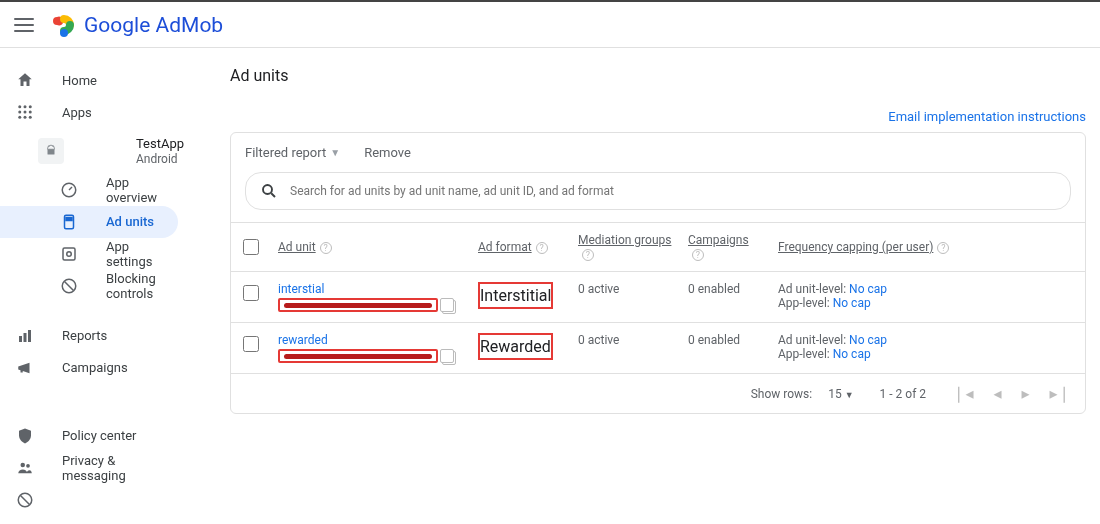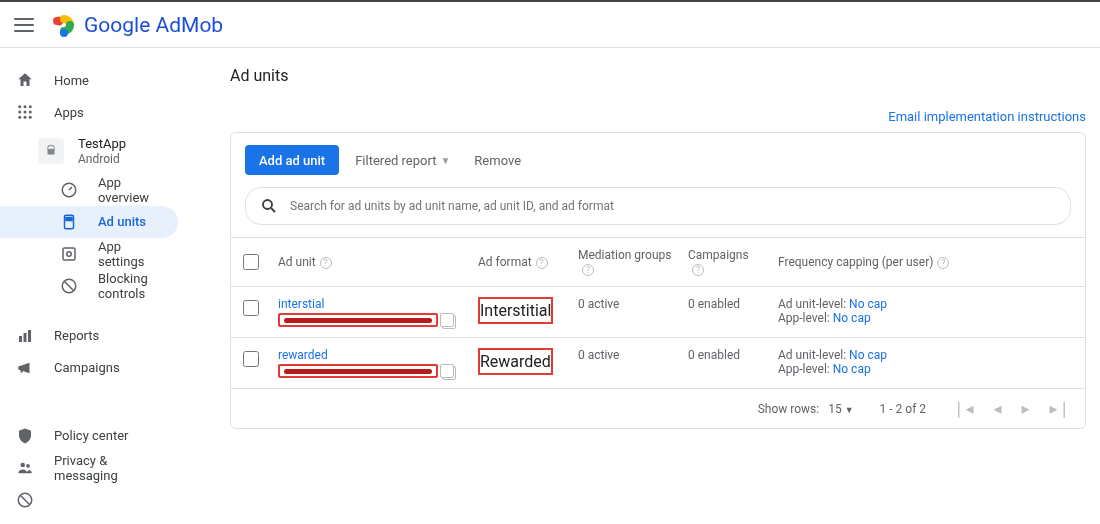--- a/index.html
+++ b/index.html
@@ -15,43 +15,43 @@
   body{width:1100px;height:524px;overflow:hidden;}
   .topbar{height:2px;background:#444;}
   header{display:flex;align-items:center;height:46px;padding:0 14px;border-bottom:1px solid var(--border);}
   .hamburger{width:20px;height:20px;display:flex;flex-direction:column;justify-content:center;gap:4px;margin-right:18px;cursor:pointer;}
   .hamburger span{height:2px;background:#5f6368;border-radius:1px;}
   .logo-wrap{display:flex;align-items:center;gap:8px;}
   .logo-svg{width:24px;height:24px;}
   .product{font-size:21px;color:#1d4ed8;letter-spacing:0;}
   .layout{display:flex;height:calc(524px - 48px);}
   nav{width:200px;flex:0 0 200px;padding-top:16px;}
-  .nav-item{display:flex;align-items:center;height:32px;padding:0 16px;gap:20px;font-size:13px;color:#3c4043;cursor:pointer;border-radius:0 16px 16px 0;margin-right:22px;}
+  .nav-item{display:flex;align-items:center;height:32px;padding:0 16px;gap:28px;font-size:13px;color:#3c4043;cursor:pointer;border-radius:0 16px 16px 0;margin-right:22px;}
   .nav-item.child{padding-left:60px;}
   .nav-item.active{background:var(--blue-light);color:#1967d2;font-weight:500;}
   .nav-item.active .nav-icon{color:#1967d2;}
   .nav-icon{width:18px;height:18px;color:#5f6368;display:flex;align-items:center;justify-content:center;}
   .nav-sep{height:18px;}
-  .app-block{display:flex;align-items:center;gap:14px;padding:4px 16px 4px 38px;margin:4px 0;}
+  .app-block{display:flex;align-items:center;gap:14px;padding:4px 16px 4px 38px;margin:4px 0;justify-content:space-between;}
   .app-chip{width:26px;height:26px;background:#f1f3f4;border-radius:4px;display:flex;align-items:center;justify-content:center;}
   .app-meta{display:flex;flex-direction:column;line-height:1.2;}
   .app-meta .p{font-size:12px;color:#5f6368;}
   main{flex:1;padding:18px 14px 0 230px;position:relative;}
   .page-title{font-size:16px;font-weight:400;color:#202124;margin:0 0 24px 0;}
   .top-actions{text-align:right;margin-bottom:8px;}
   .email-link{color:var(--blue);font-size:13px;cursor:pointer;}
   .card{border:1px solid var(--border);border-radius:6px;background:#fff;}
   .toolbar{display:flex;align-items:center;gap:16px;padding:12px 14px 12px 14px;}
   .btn{height:30px;padding:0 14px;border:none;border-radius:4px;background:var(--blue);color:#fff;font-size:13px;font-weight:500;cursor:pointer;}
   .tb-link{color:#5f6368;font-size:13px;display:flex;align-items:center;gap:4px;cursor:pointer;}
   .tb-link.remove{margin-left:8px;}
   .search{margin:0 14px 12px 14px;border:1px solid var(--border);border-radius:16px;height:38px;display:flex;align-items:center;padding:0 14px;gap:10px;}
   .search input{border:none;outline:none;flex:1;font-size:12px;color:#5f6368;}
   table{width:100%;border-collapse:collapse;}
-  th{font-size:12px;color:#5f6368;text-align:left;font-weight:400;padding:10px 8px;border-top:1px solid var(--border);border-bottom:1px solid var(--border);}
+  th{font-size:12px;color:#5f6368;text-align:left;font-weight:400;padding:10px 8px;border-top:1px solid var(--border);border-bottom:1px solid var(--border);text-decoration:underline;}
   th .help{border:1px solid #bdbdbd;color:#bdbdbd;border-radius:50%;width:12px;height:12px;display:inline-flex;align-items:center;justify-content:center;font-size:9px;margin-left:4px;}
   td{font-size:12px;color:#5f6368;padding:10px 8px;border-bottom:1px solid var(--border);vertical-align:top;}
   td.cb,th.cb{width:36px;text-align:center;}
   input[type=checkbox]{width:16px;height:16px;accent-color:#5f6368;}
   .unit-name{color:var(--blue);cursor:pointer;}
   .redact{margin-top:2px;height:14px;border:2px solid var(--red);border-radius:2px;display:flex;align-items:center;}
   .redact::before{content:"";display:block;height:5px;background:#b71c1c;border-radius:3px;width:95%;margin:0 auto;}
   .copy{width:14px;height:14px;border:1px solid #bbb;border-radius:2px;display:inline-block;margin-left:4px;position:relative;top:3px;}
   .copy::after{content:"";position:absolute;top:-3px;left:-3px;width:12px;height:12px;border:1px solid #bbb;border-radius:2px;background:#fff;}
   .fmt-box{border:2px solid var(--red);padding:2px 0;color:#202124;font-size:16px;display:inline-block;}
@@ -221,21 +221,20 @@
 
   <main>
     <div style="padding:18px 14px 0 30px;">
       <h2 class="page-title">Ad units</h2>
       <div class="top-actions">
         <span class="email-link">Email implementation instructions</span>
       </div>
 
       <div class="card">
         <div class="toolbar">
-          <button class="btn">Add ad unit</button>
           <span class="tb-link">
             <span>Filtered report</span>
             <span style="font-size:10px;color:#9aa0a6;">▼</span>
           </span>
           <span class="tb-link remove">Remove</span>
         </div>
 
         <div class="search">
           <span>
             <svg width="18" height="18" viewBox="0 0 24 24" fill="none" stroke="#3c4043" stroke-width="2.5">
@@ -291,21 +290,21 @@
       <div><span>Ad unit-level:</span> <span class="cap-link">No cap</span></div>
       <div><span>App-level:</span> <span class="cap-link">No cap</span></div>
     </td>
               </tr>
             </tbody>
         </table>
 
         <div class="foot">
           <span>
             <span>Show rows:</span>
-            <span style="margin-left:6px;"><span>15</span> <span style="font-size:9px;">▼</span></span>
+            <span style="margin-left:13px;"><span>15</span> <span style="font-size:9px;">▼</span></span>
           </span>
           <span>1 - 2 of 2</span>
           <span class="arrows">
             <span>❘◂</span>
             <span>◂</span>
             <span>▸</span>
             <span>▸❘</span>
           </span>
         </div>
       </div>

